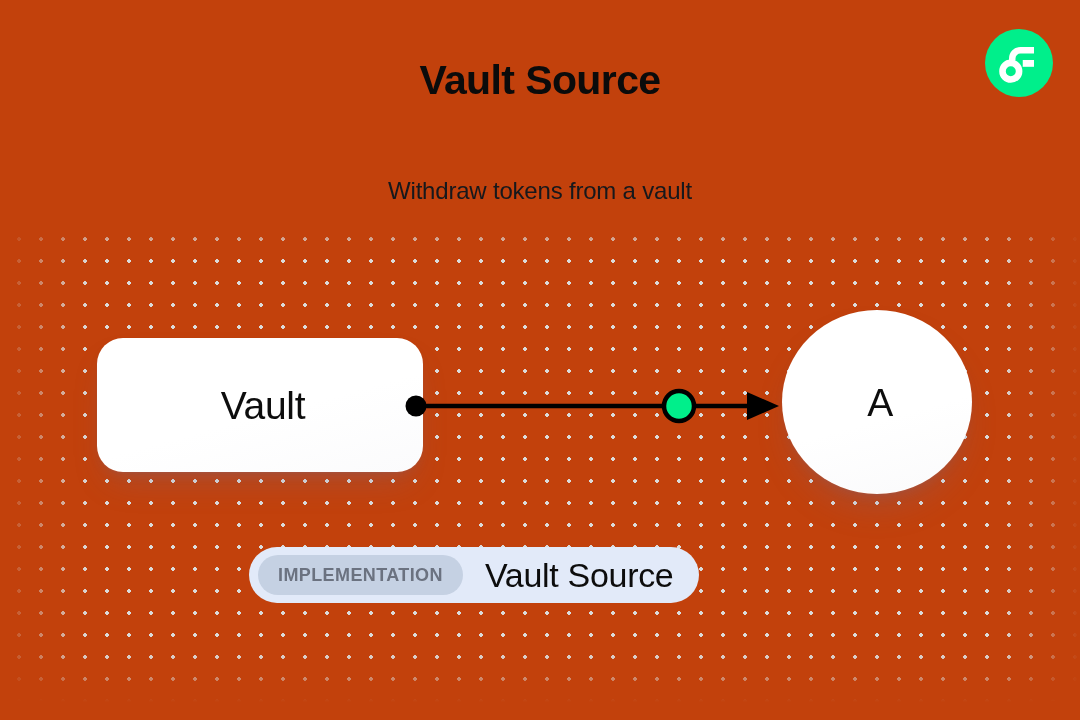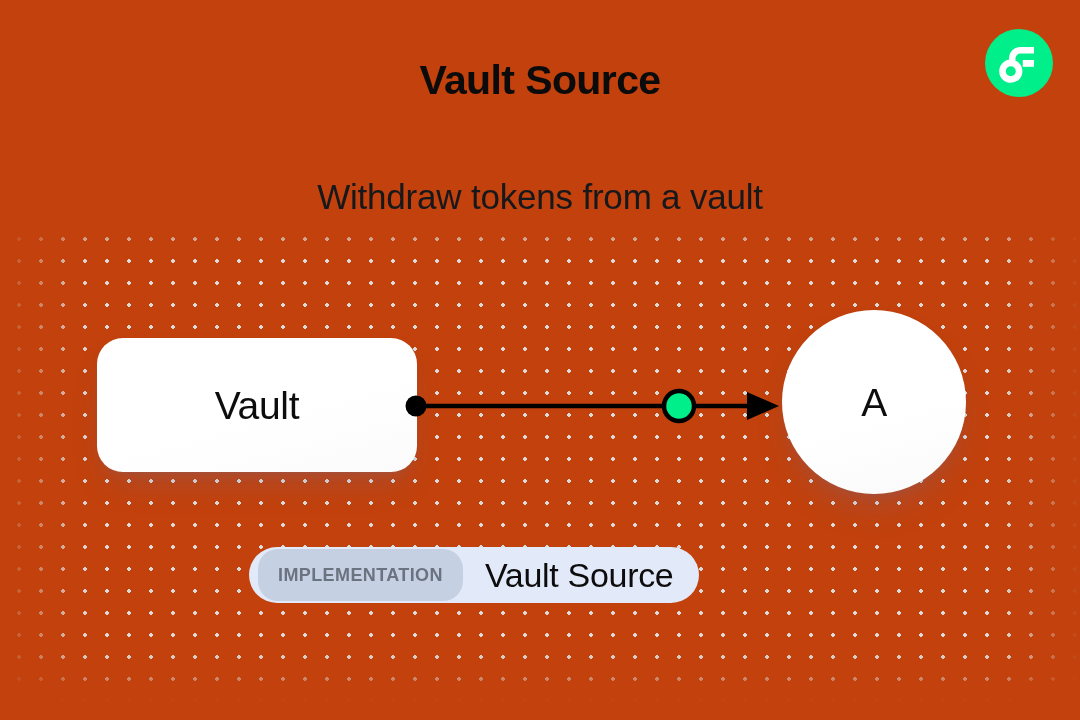--- a/index.html
+++ b/index.html
@@ -55,21 +55,21 @@
     letter-spacing: -0.6px;
     color: #0b0b0b;
     line-height: 1;
   }
   #page-subtitle {
     position: absolute;
     left: 0;
     top: 178px;
     width: 1080px;
     text-align: center;
-    font-size: 35px;
+    font-size: 24px;
     font-weight: 300;
     letter-spacing: -0.2px;
     color: #16181c;
     line-height: 1.1;
   }
 
   
   #brand-logo {
     position: absolute;
     right: 26px;
@@ -80,21 +80,21 @@
 
   
   #diagram {
     position: absolute;
     left: 0;
     top: 0;
     width: 1080px;
     height: 720px;
   }
 
-  .node-shadow-wrap { position: absolute; }
+  .node-shadow-wrap { position: absolute; padding-left: 6px; }
 
   #node-vault {
     left: 97px;
     top: 338px;
     width: 320px;
     height: 134px;
     border-radius: 26px;
     background: linear-gradient(165deg, #ffffff 0%, #ffffff 55%, #fbfbfc 100%);
     box-shadow:
       0 18px 34px -12px rgba(108, 114, 160, 0.28),
@@ -151,21 +151,21 @@
     top: 547px;
     height: 56px;
     border-radius: 28px;
     background: #e2eaf9;
     display: flex;
     align-items: center;
     padding: 0 26px 0 9px;
     box-sizing: border-box;
   }
   #impl-chip {
-    height: 52px;
+    height: 40px;
     border-radius: 20px;
     background: #c5d1e3;
     display: flex;
     align-items: center;
     padding: 0 20px;
     box-sizing: border-box;
     text-align: center;
   }
   #impl-chip-label {
     font-size: 18px;

